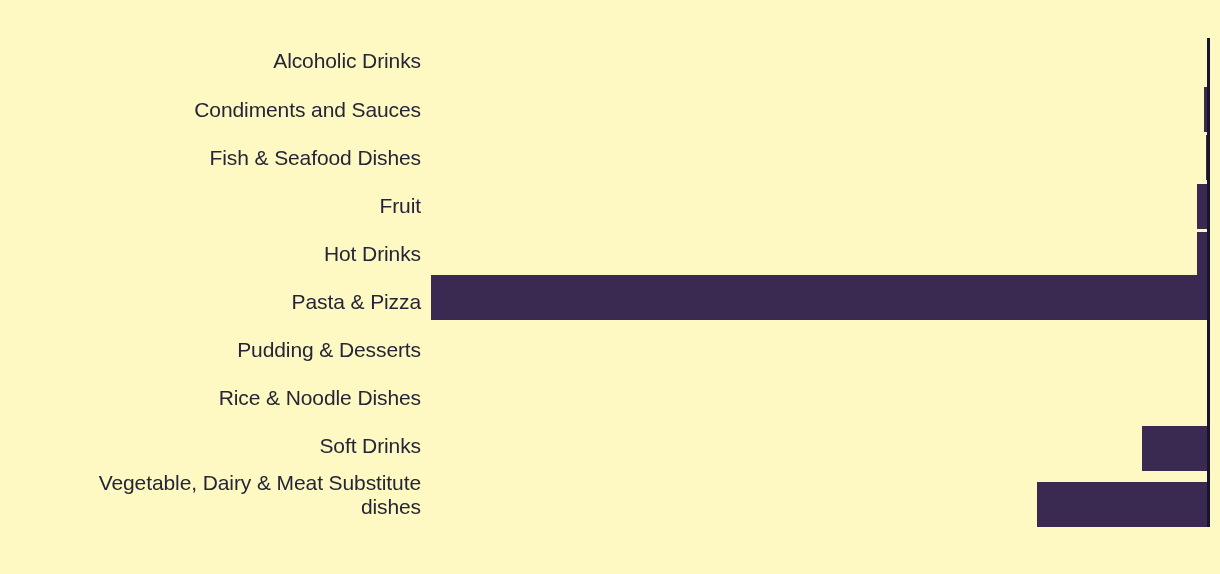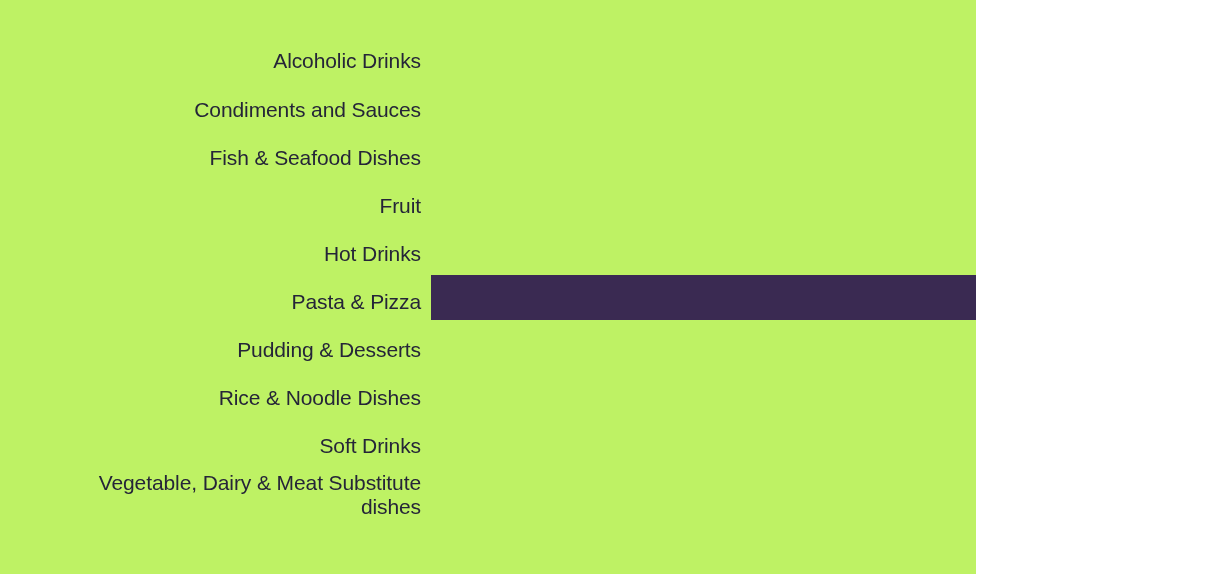--- a/index.html
+++ b/index.html
@@ -5,23 +5,23 @@
   html, body {
     margin: 0;
     padding: 0;
     background: #ffffff;
   }
   body {
     font-family: "Liberation Sans", sans-serif;
   }
   #chart-root {
     position: relative;
-    width: 976px;
+    width: 1220px;
     height: 574px;
-    background: #bef264;
+    background: #fef9c3;
     overflow: hidden;
   }
   
   #plot-area {
     position: absolute;
     left: 0;
     top: 0;
     width: 1220px;
     height: 574px;
   }

